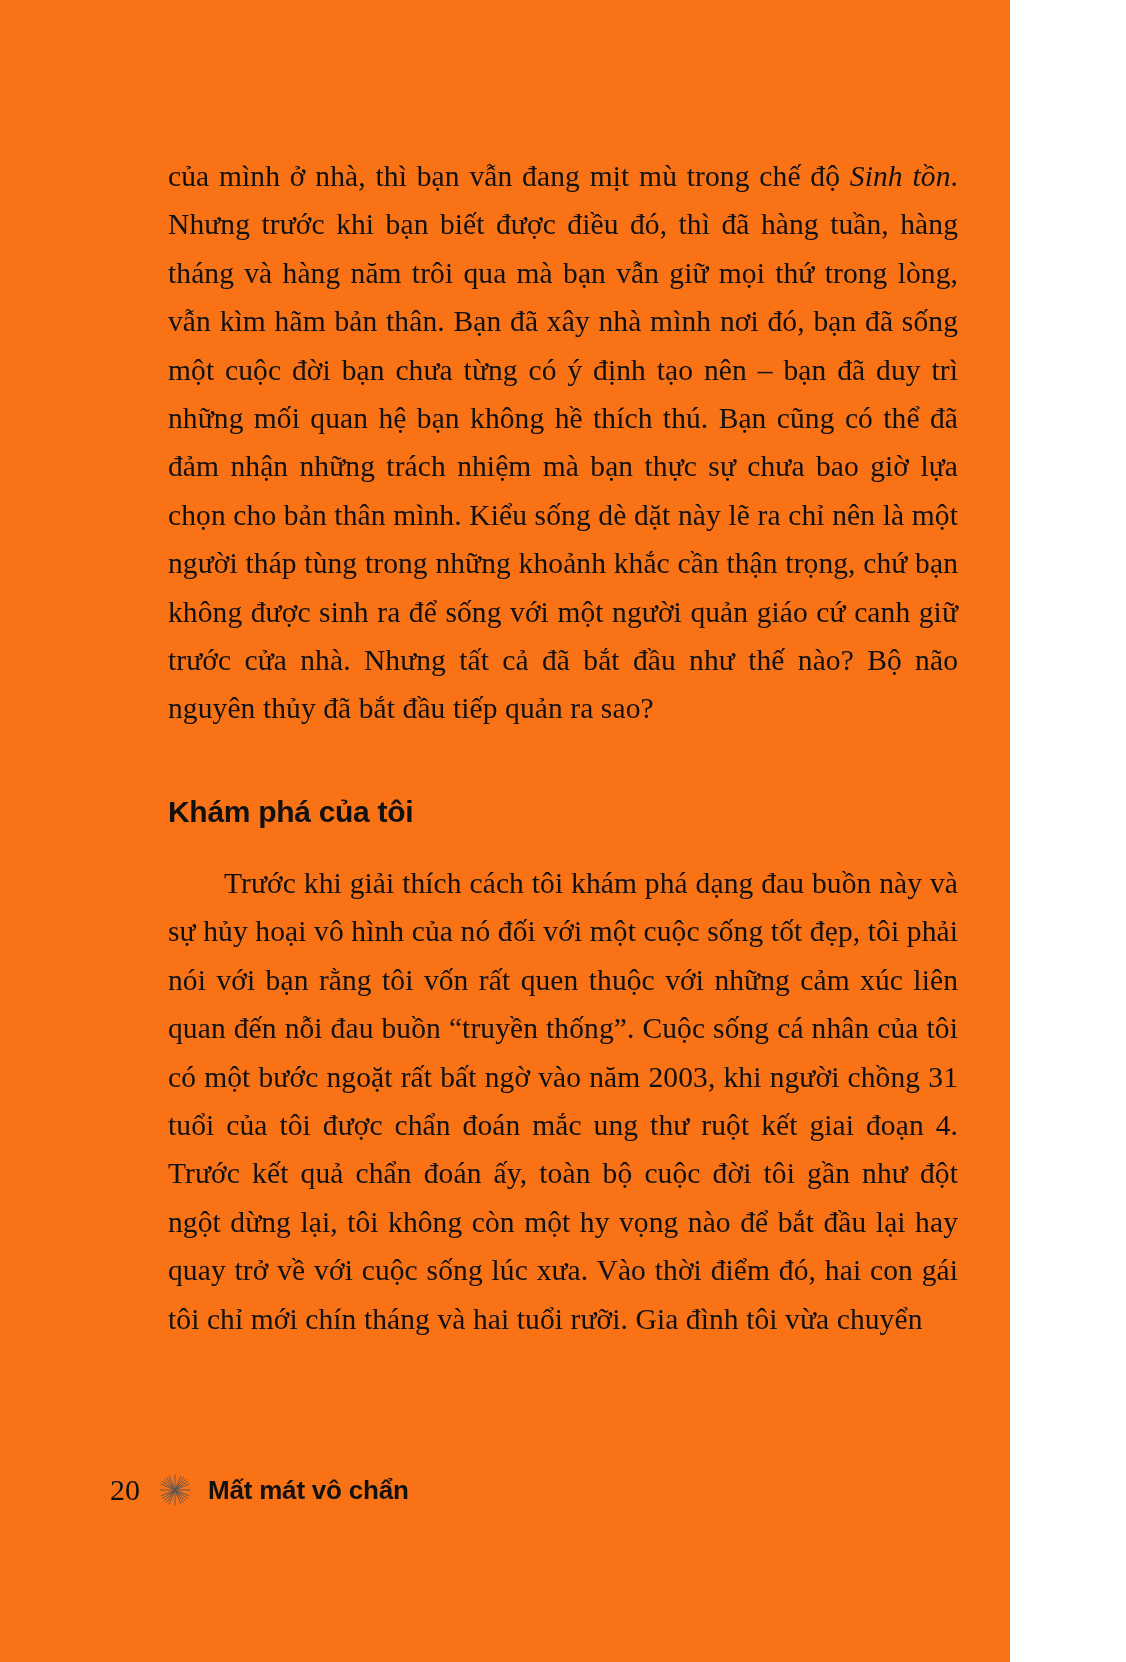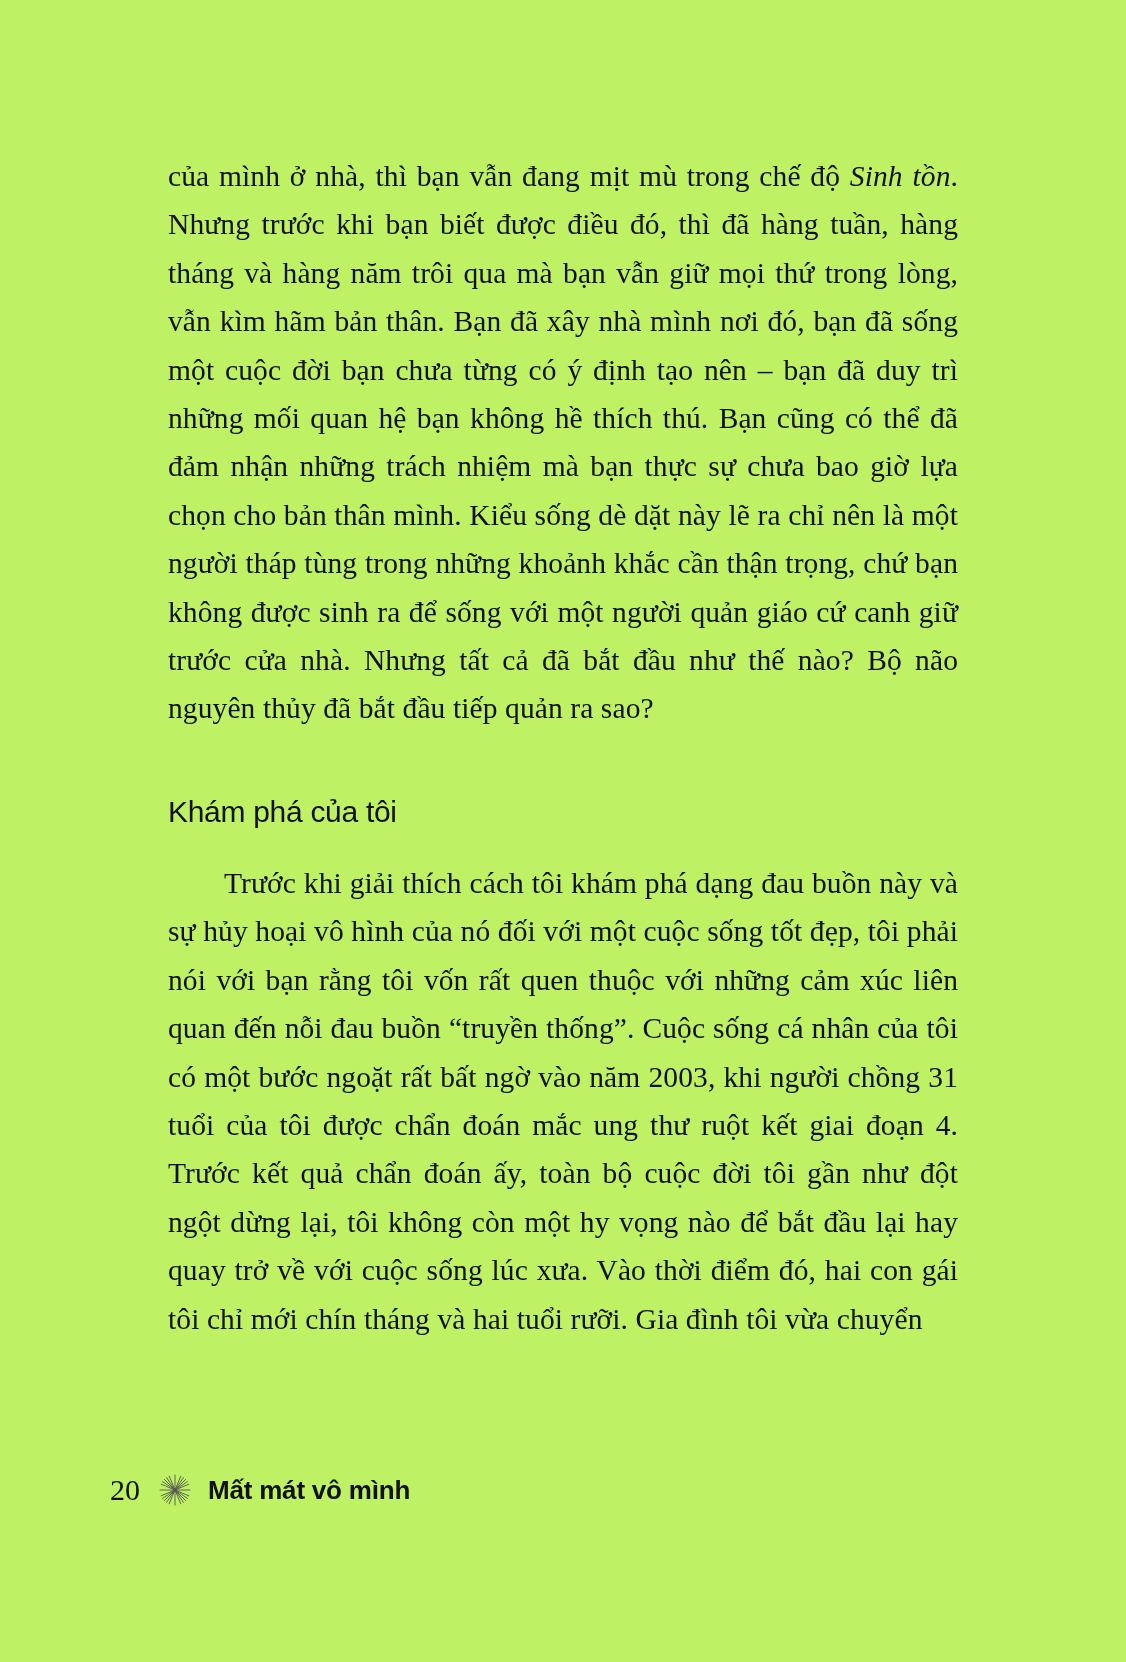--- a/index.html
+++ b/index.html
@@ -2,23 +2,23 @@
 <html><head>
 <meta charset="utf-8">
 <style>
   html, body {
     margin: 0;
     padding: 0;
     background: #ffffff;
   }
   .page {
     position: relative;
-    width: 1126px;
+    width: 1010px;
     height: 1662px;
-    background: #bef264;
+    background: #f97316;
     box-sizing: border-box;
     overflow: hidden;
   }
   .content {
     position: absolute;
     left: 168px;
     top: 152px;
     width: 790px;
   }
   .para {
@@ -35,21 +35,21 @@
   }
   .para.indent {
     text-indent: 56px;
   }
   .para em {
     font-style: italic;
   }
   .heading {
     font-family: "Liberation Sans", "DejaVu Sans", sans-serif;
     font-size: 30px;
-    font-weight: normal;
+    font-weight: bold;
     color: #111111;
     margin: 0;
     letter-spacing: -0.3px;
   }
   .gap-before-heading { height: 62px; }
   .gap-after-heading  { height: 30px; }
 
   .footer {
     position: absolute;
     left: 110px;
@@ -127,16 +127,16 @@
           <line x1="17" y1="17" x2="25.4" y2="4.6"></line>
           <line x1="17" y1="17" x2="8.6" y2="29.4"></line>
           <line x1="17" y1="17" x2="4.6" y2="8.6"></line>
           <line x1="17" y1="17" x2="29.4" y2="25.4"></line>
           <line x1="17" y1="17" x2="29.4" y2="8.6"></line>
           <line x1="17" y1="17" x2="4.6" y2="25.4"></line>
         </g>
         <circle cx="17" cy="17" r="1.1" fill="#555555"></circle>
       </svg>
     </span>
-    <span class="running-title">Mất mát vô mình</span>
+    <span class="running-title">Mất mát vô chẩn</span>
   </div>
 
 </div>
 
 </body></html>

